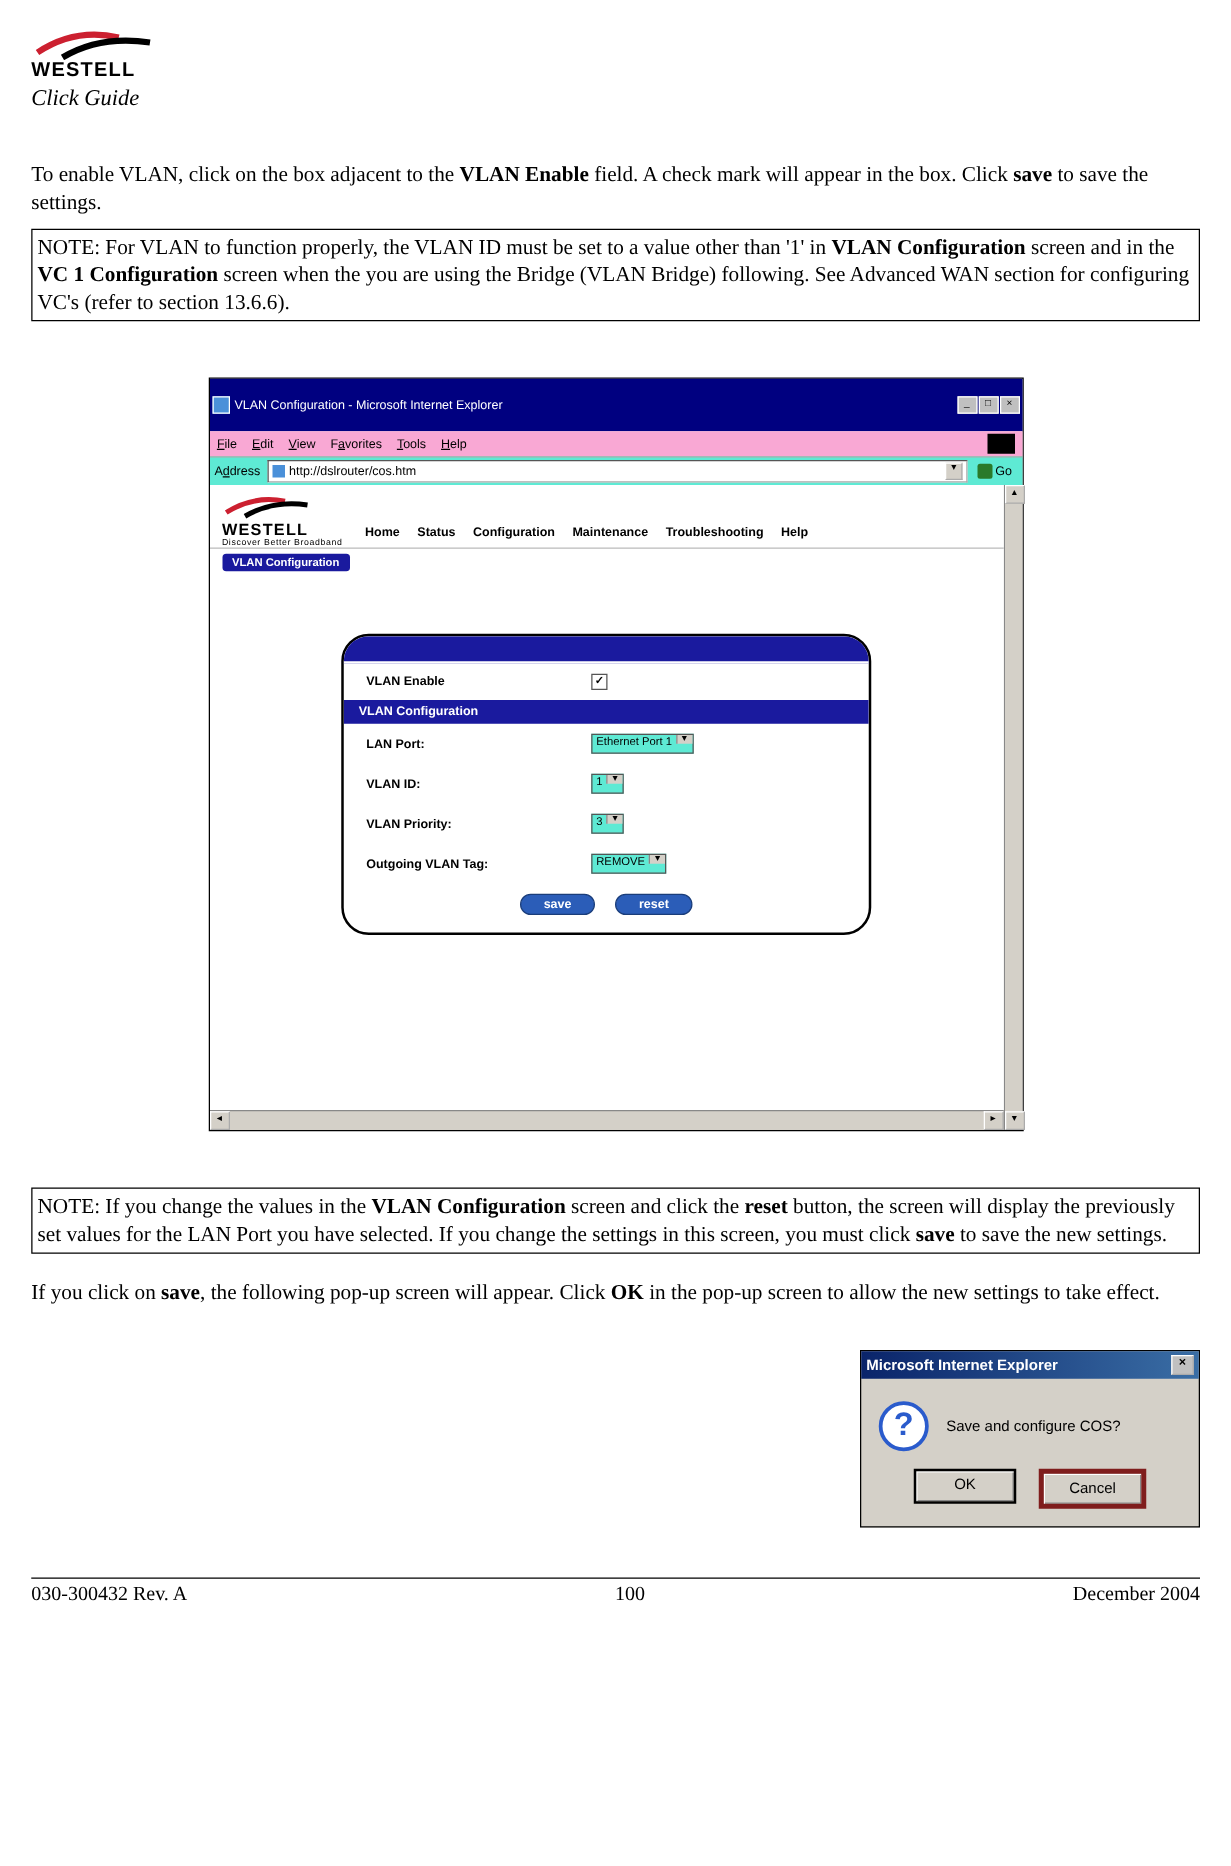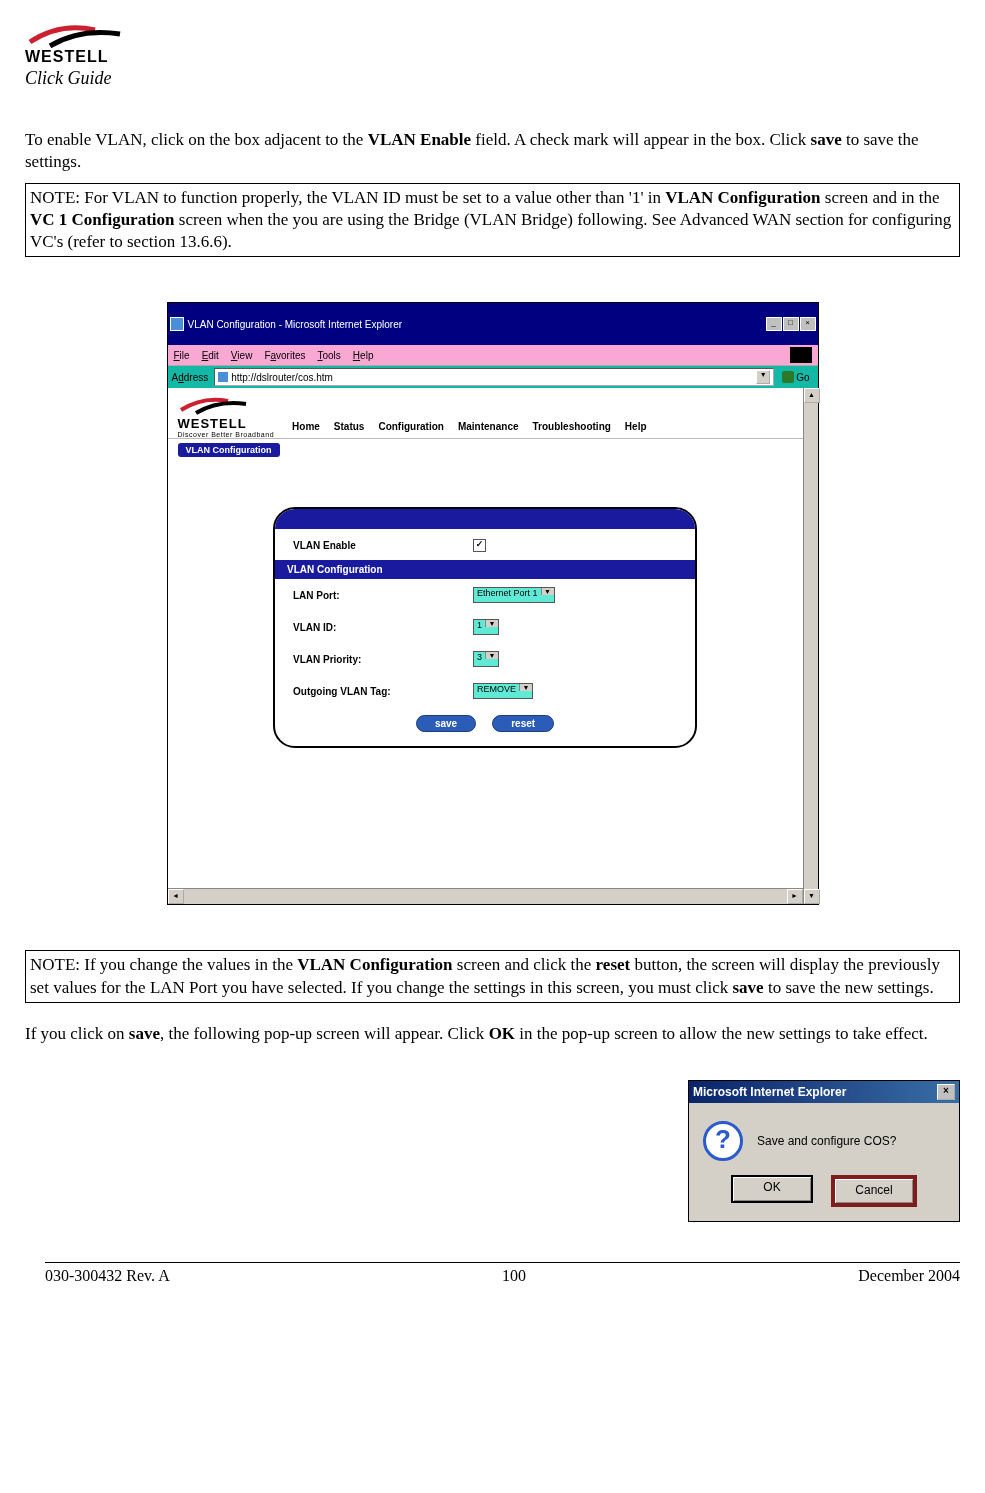--- a/index.html
+++ b/index.html
@@ -101,21 +101,21 @@
   .ie-menubar-item {
     color: #000;
   }
   .ie-menubar-item u { text-decoration: underline; }
   .ie-logo-right {
     width: 22px;
     height: 16px;
     background: #000;
   }
   .ie-addressbar {
-    background: #14b8a6;
+    background: #5eead4;
     padding: 2px 4px;
     display: flex;
     align-items: center;
     gap: 4px;
     font-size: 10px;
     border-top: 1px solid #aaa;
   }
   .ie-addr-label { margin-right: 2px; }
   .ie-addr-input {
     flex: 1;
@@ -371,21 +371,20 @@
     line-height: 20px;
   }
 
   .footer {
     border-top: 1px solid #000;
     margin-top: 40px;
     padding-top: 4px;
     display: flex;
     justify-content: space-between;
     font-size: 16px;
-    margin-left: 20px;
   }
 </style>
 </head>
 <body>
 
 <div class="header">
   <div class="logo-area">
     <svg width="100" height="28">
       <path d="M5 22 Q35 2 70 10" stroke="#cc2030" stroke-width="5" fill="none"></path>
       <path d="M25 26 Q55 8 95 14" stroke="#000" stroke-width="5" fill="none"></path>

